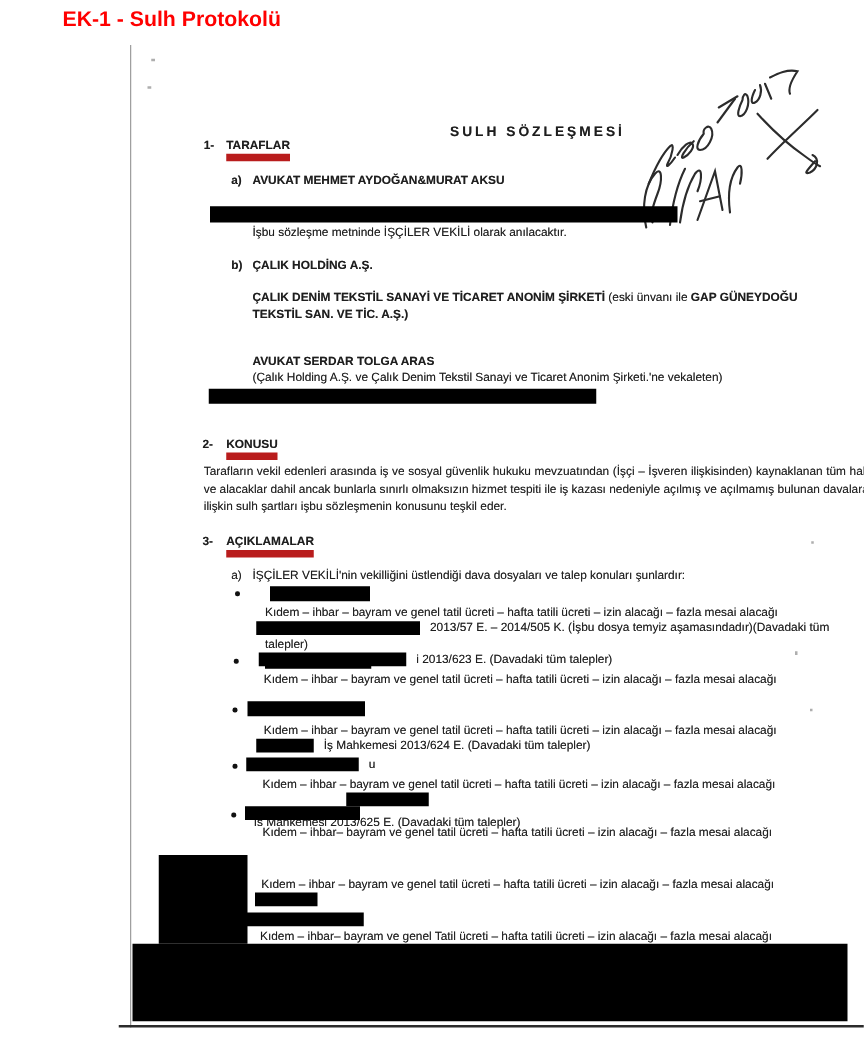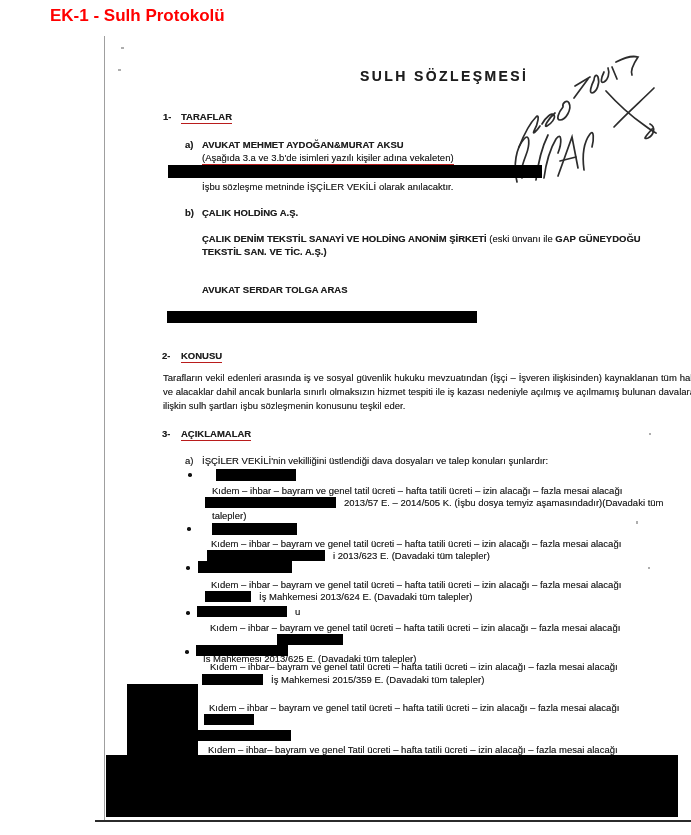--- a/index.html
+++ b/index.html
@@ -9,22 +9,22 @@
   .scan{position:absolute;left:0;top:0;width:691px;height:835px;}
   
   .edge{position:absolute;background:#9a9a9a;}
   .edge-left{left:64px;top:36px;width:1px;height:786px;background:#9f9f9f;}
   .edge-right{left:657px;top:40px;width:2px;height:781px;background:#1b1b1b;}
   .edge-bottom{left:55px;top:820px;width:636px;height:2px;background:#2b2b2b;}
   
   .t{position:absolute;white-space:nowrap;font-size:9.5px;line-height:11px;color:#1e1e1e;
      text-shadow:0 0 0.5px rgba(30,30,30,.55);}
   .b{font-weight:bold;}
-  .u{border-bottom:1px solid #b91c1c;padding-bottom:1px;}
-  .doc-title{position:absolute;left:320px;top:68px;font-size:14px;font-weight:bold;color:#1d1d1d;
+  .u{border-bottom:6px solid #b91c1c;padding-bottom:1px;}
+  .doc-title{position:absolute;left:320px;top:100px;font-size:11px;font-weight:bold;color:#1d1d1d;
      letter-spacing:2.4px;text-shadow:0 0 .5px rgba(30,30,30,.5);}
   .para{position:absolute;font-size:9.5px;line-height:13.9px;color:#1e1e1e;text-align:justify;
      text-shadow:0 0 .5px rgba(30,30,30,.5);}
   .redact{background:#000;display:inline-block;}
   .bar{position:absolute;background:#000;}
   .bullet{position:absolute;width:3.5px;height:3.5px;border-radius:50%;background:#111;}
   .row{position:absolute;display:flex;align-items:center;gap:8px;font-size:9.5px;color:#1e1e1e;
      white-space:nowrap;text-shadow:0 0 .5px rgba(30,30,30,.55);}
   .sig{position:absolute;left:473px;top:50px;}
   .sig path{fill:none;stroke:#2c2c2c;stroke-width:1.7;stroke-linecap:round;}
@@ -70,30 +70,30 @@
       <path d="M45,126 L59,87 L65,118"></path>
       <path d="M47,111 L63,107"></path>
       <path d="M71,120 C69,105 71,92 77,84 C81,79 81,89 79,97"></path>
     </svg>
 
     <div class="t b" style="left:123px;top:111px;">1-</div>
     <div class="t b u" style="left:141px;top:111px;">TARAFLAR</div>
 
     <div class="t b" style="left:145px;top:139px;">a)</div>
     <div class="t b" style="left:162px;top:139px;">AVUKAT MEHMET AYDOĞAN&amp;MURAT AKSU</div>
-    <div class="t u" style="left:162px;top:152px;">(Aşağıda 3.a ve 3.b'de isimleri yazılı kişiler adına vekaleten)</div>
     <div class="bar" style="left:128px;top:165px;width:374px;height:13px;"></div>
     <div class="t" style="left:162px;top:181px;">İşbu sözleşme metninde İŞÇİLER VEKİLİ olarak anılacaktır.</div>
 
     <div class="t b" style="left:145px;top:207px;">b)</div>
     <div class="t b" style="left:162px;top:207px;">ÇALIK HOLDİNG A.Ş.</div>
-    <div class="t" style="left:162px;top:233px;"><span class="b">ÇALIK DENİM TEKSTİL SANAYİ VE HOLDİNG ANONİM ŞİRKETİ</span><span> (eski ünvanı ile </span><span class="b">GAP GÜNEYDOĞU</span></div>
+    <div class="t" style="left:162px;top:233px;"><span class="b">ÇALIK DENİM TEKSTİL SANAYİ VE TİCARET ANONİM ŞİRKETİ</span><span> (eski ünvanı ile </span><span class="b">GAP GÜNEYDOĞU</span></div>
     <div class="t b" style="left:162px;top:246px;">TEKSTİL SAN. VE TİC. A.Ş.)</div>
 
     <div class="t b" style="left:162px;top:284px;">AVUKAT SERDAR TOLGA ARAS</div>
+    <div class="t" style="left:162px;top:297px;">(Çalık Holding A.Ş. ve Çalık Denim Tekstil Sanayi ve Ticaret Anonim Şirketi.'ne vekaleten)</div>
     <div class="bar" style="left:127px;top:311px;width:310px;height:12px;"></div>
 
     <div class="t b" style="left:122px;top:350px;">2-</div>
     <div class="t b u" style="left:141px;top:350px;">KONUSU</div>
     <div class="para" style="left:123px;top:371px;width:532px;">Tarafların vekil edenleri arasında iş ve sosyal güvenlik hukuku mevzuatından (İşçi – İşveren ilişkisinden) kaynaklanan tüm hak ve alacaklar dahil ancak bunlarla sınırlı olmaksızın hizmet tespiti ile iş kazası nedeniyle açılmış ve açılmamış bulunan davalara ilişkin sulh şartları işbu sözleşmenin konusunu teşkil eder.</div>
 
     <div class="t b" style="left:122px;top:428px;">3-</div>
     <div class="t b u" style="left:141px;top:428px;">AÇIKLAMALAR</div>
     <div class="t" style="left:145px;top:455px;">a)</div>
     <div class="t" style="left:162px;top:455px;">İŞÇİLER VEKİLİ'nin vekilliğini üstlendiği dava dosyaları ve talep konuları şunlardır:</div>
@@ -103,21 +103,21 @@
     <div class="t" style="left:172px;top:485px;">Kıdem – ihbar – bayram ve genel tatil ücreti – hafta tatili ücreti – izin alacağı – fazla mesai alacağı</div>
     <div class="row" style="left:165px;top:497px;">
         <span class="redact" style="width:131px;height:11px;"></span>
         <span>2013/57 E. – 2014/505 K. (İşbu dosya temyiz aşamasındadır)(Davadaki tüm</span>
       </div>
     <div class="t" style="left:172px;top:510px;">talepler)</div>
 
     <div class="bullet" style="left:147px;top:527px;"></div>
     <div class="bar" style="left:172px;top:523px;width:85px;height:12px;"></div>
     <div class="t" style="left:171px;top:538px;">Kıdem – ihbar – bayram ve genel tatil ücreti – hafta tatili ücreti – izin alacağı – fazla mesai alacağı</div>
-    <div class="row" style="left:167px;top:550px;text-align:right;">
+    <div class="row" style="left:167px;top:522px;text-align:right;">
         <span class="redact" style="width:118px;height:11px;"></span>
         <span>i 2013/623 E. (Davadaki tüm talepler)</span>
       </div>
 
     <div class="bullet" style="left:146px;top:566px;"></div>
     <div class="bar" style="left:158px;top:561px;width:94px;height:12px;"></div>
     <div class="t" style="left:171px;top:579px;">Kıdem – ihbar – bayram ve genel tatil ücreti – hafta tatili ücreti – izin alacağı – fazla mesai alacağı</div>
     <div class="row" style="left:165px;top:591px;">
         <span class="redact" style="width:46px;height:11px;"></span>
         <span>İş Mahkemesi 2013/624 E. (Davadaki tüm talepler)</span>
@@ -130,24 +130,20 @@
       </div>
     <div class="t" style="left:170px;top:622px;">Kıdem – ihbar – bayram ve genel tatil ücreti – hafta tatili ücreti – izin alacağı – fazla mesai alacağı</div>
     <div class="row" style="left:163px;top:634px;flex-direction:column;">
         <span class="redact" style="width:66px;height:11px;"></span>
         <span>İs Mahkemesi 2013/625 E. (Davadaki tüm talepler)</span>
       </div>
 
     <div class="bullet" style="left:145px;top:650px;"></div>
     <div class="bar" style="left:156px;top:645px;width:92px;height:11px;"></div>
     <div class="t" style="left:170px;top:661px;">Kıdem – ihbar– bayram ve genel tatil ücreti – hafta tatili ücreti – izin alacağı – fazla mesai alacağı</div>
-    <div class="row" style="left:162px;top:674px;">
-        <span class="redact" style="width:61px;height:11px;"></span>
-        <span>İş Mahkemesi 2015/359 E. (Davadaki tüm talepler)</span>
-      </div>
 
     <div class="bar" style="left:87px;top:684px;width:71px;height:71px;"></div>
     <div class="t" style="left:169px;top:702px;">Kıdem – ihbar – bayram ve genel tatil ücreti – hafta tatili ücreti – izin alacağı – fazla mesai alacağı</div>
     <div class="row" style="left:164px;top:714px;">
         <span class="redact" style="width:50px;height:11px;"></span>
       </div>
 
     <div class="bar" style="left:152px;top:730px;width:99px;height:11px;"></div>
     <div class="t" style="left:168px;top:744px;">Kıdem – ihbar– bayram ve genel Tatil ücreti – hafta tatili ücreti – izin alacağı – fazla mesai alacağı</div>
 

